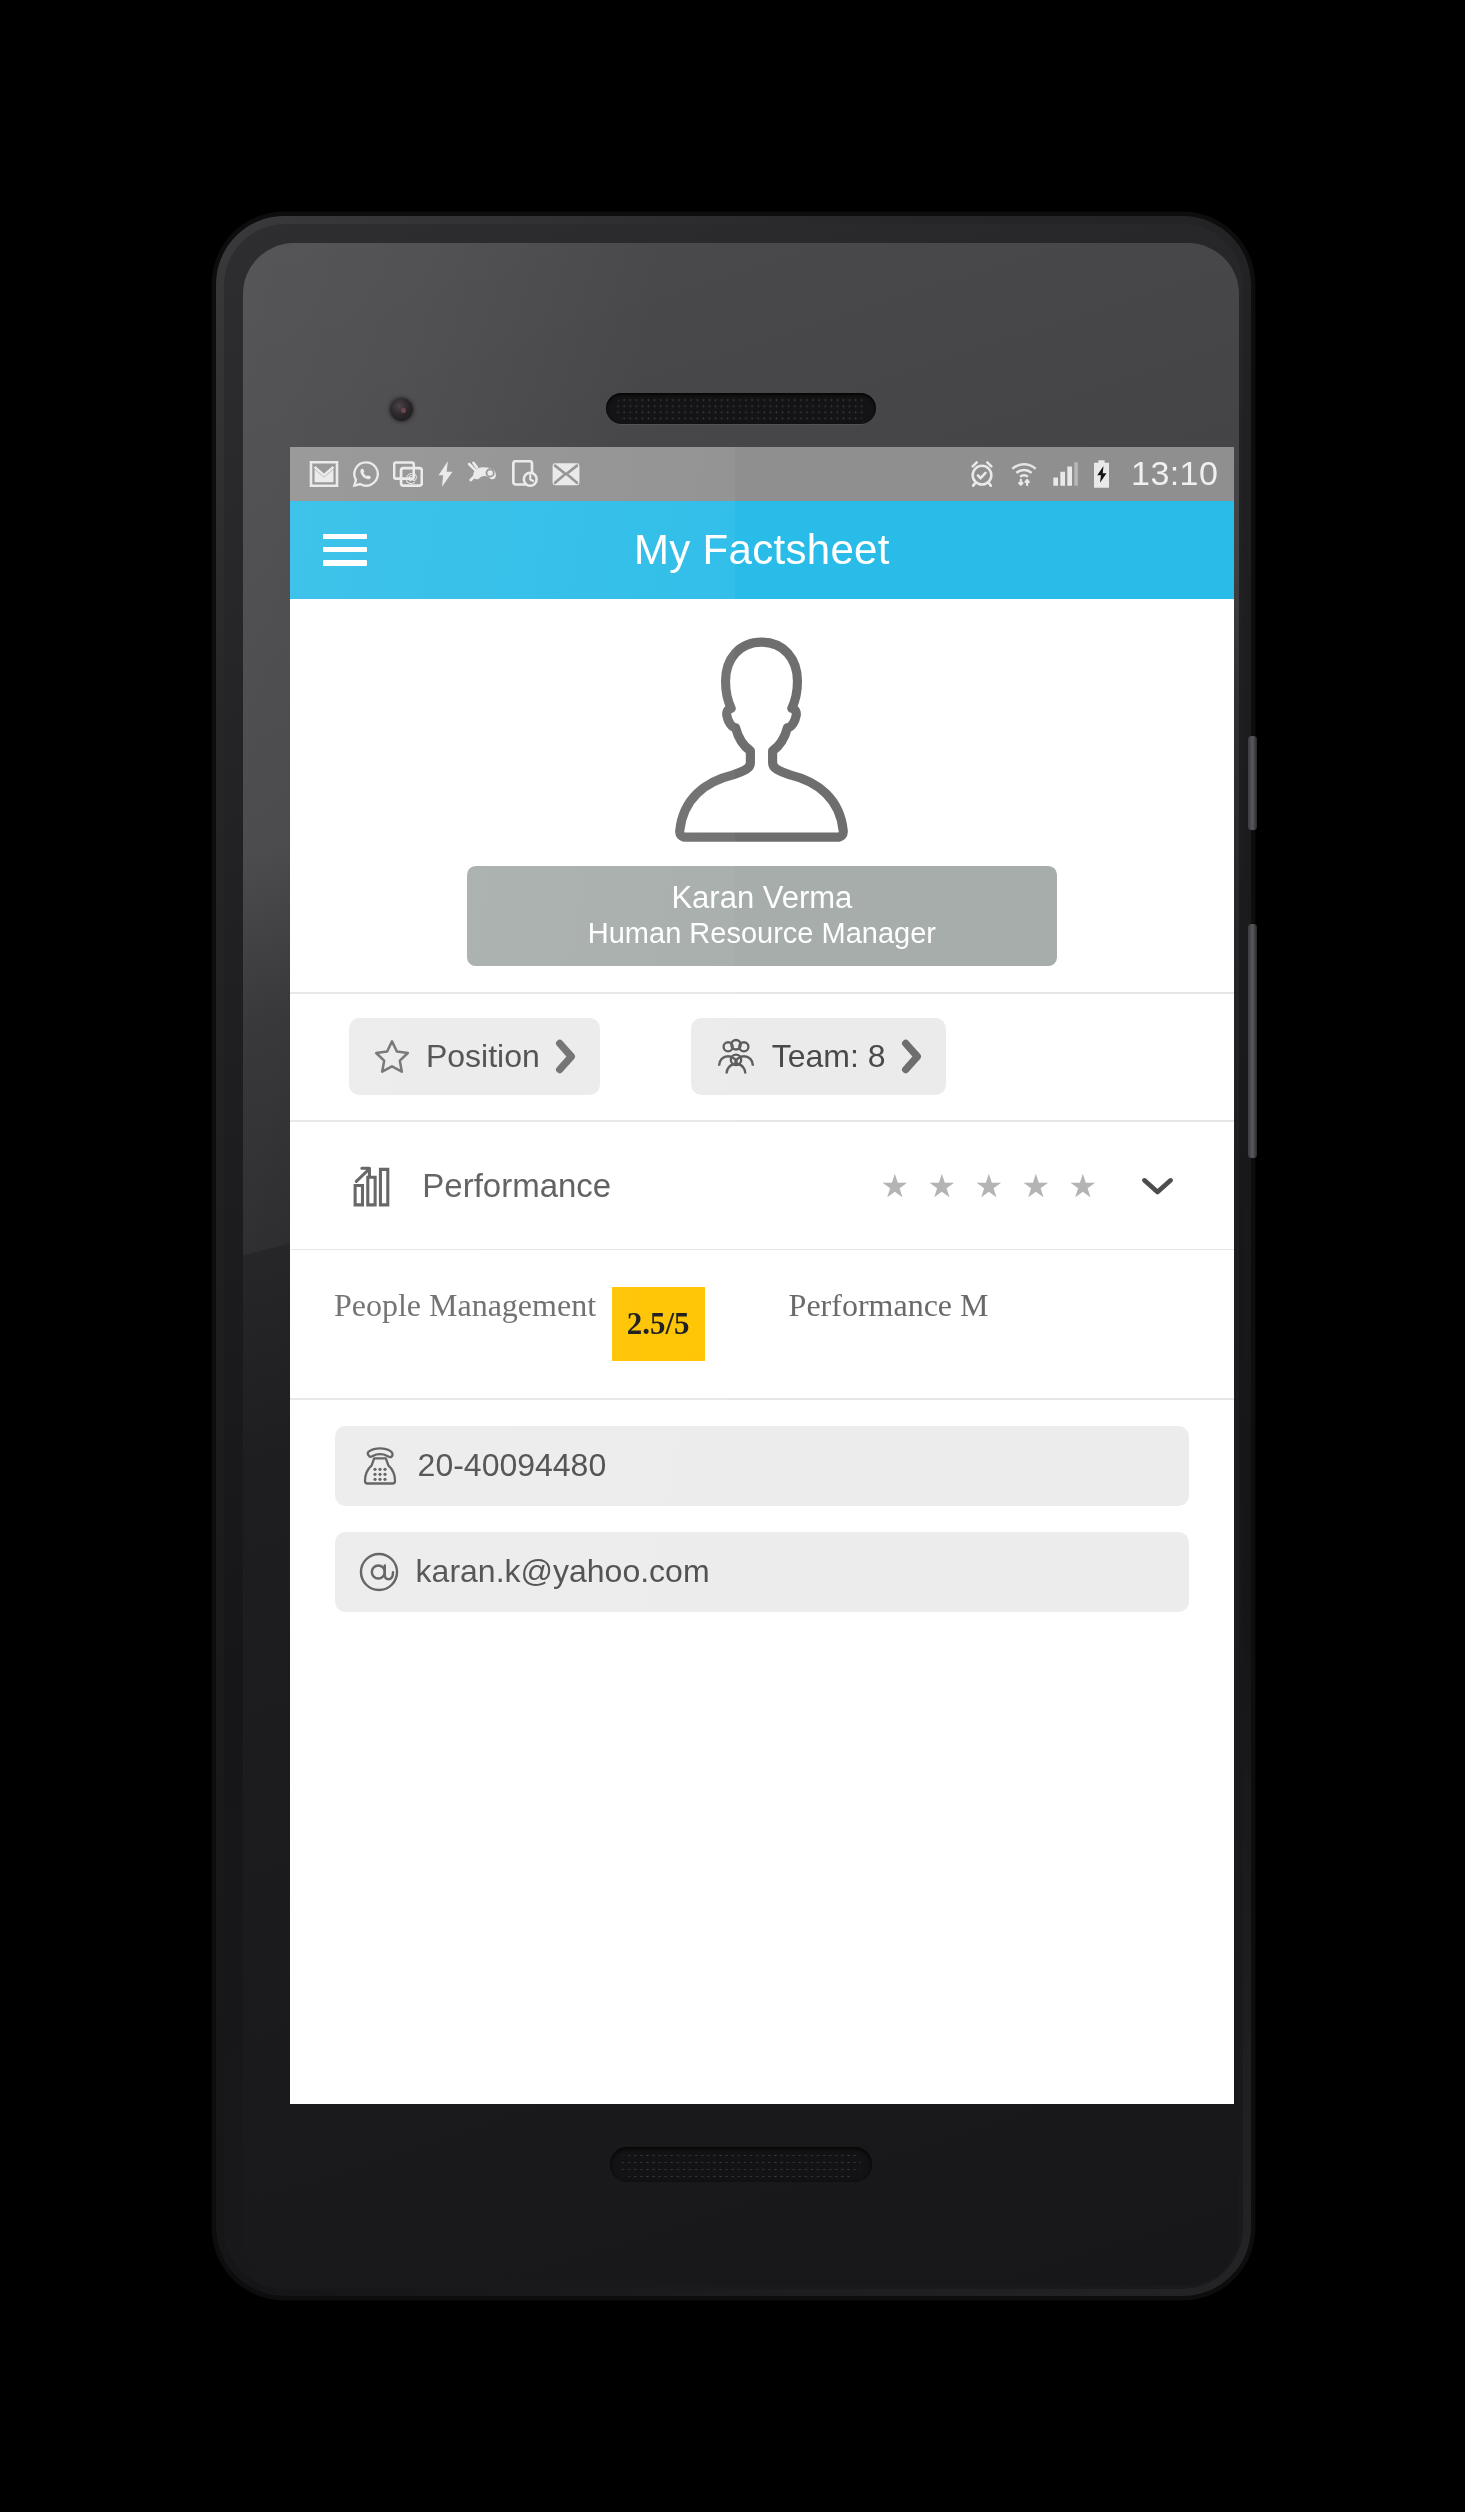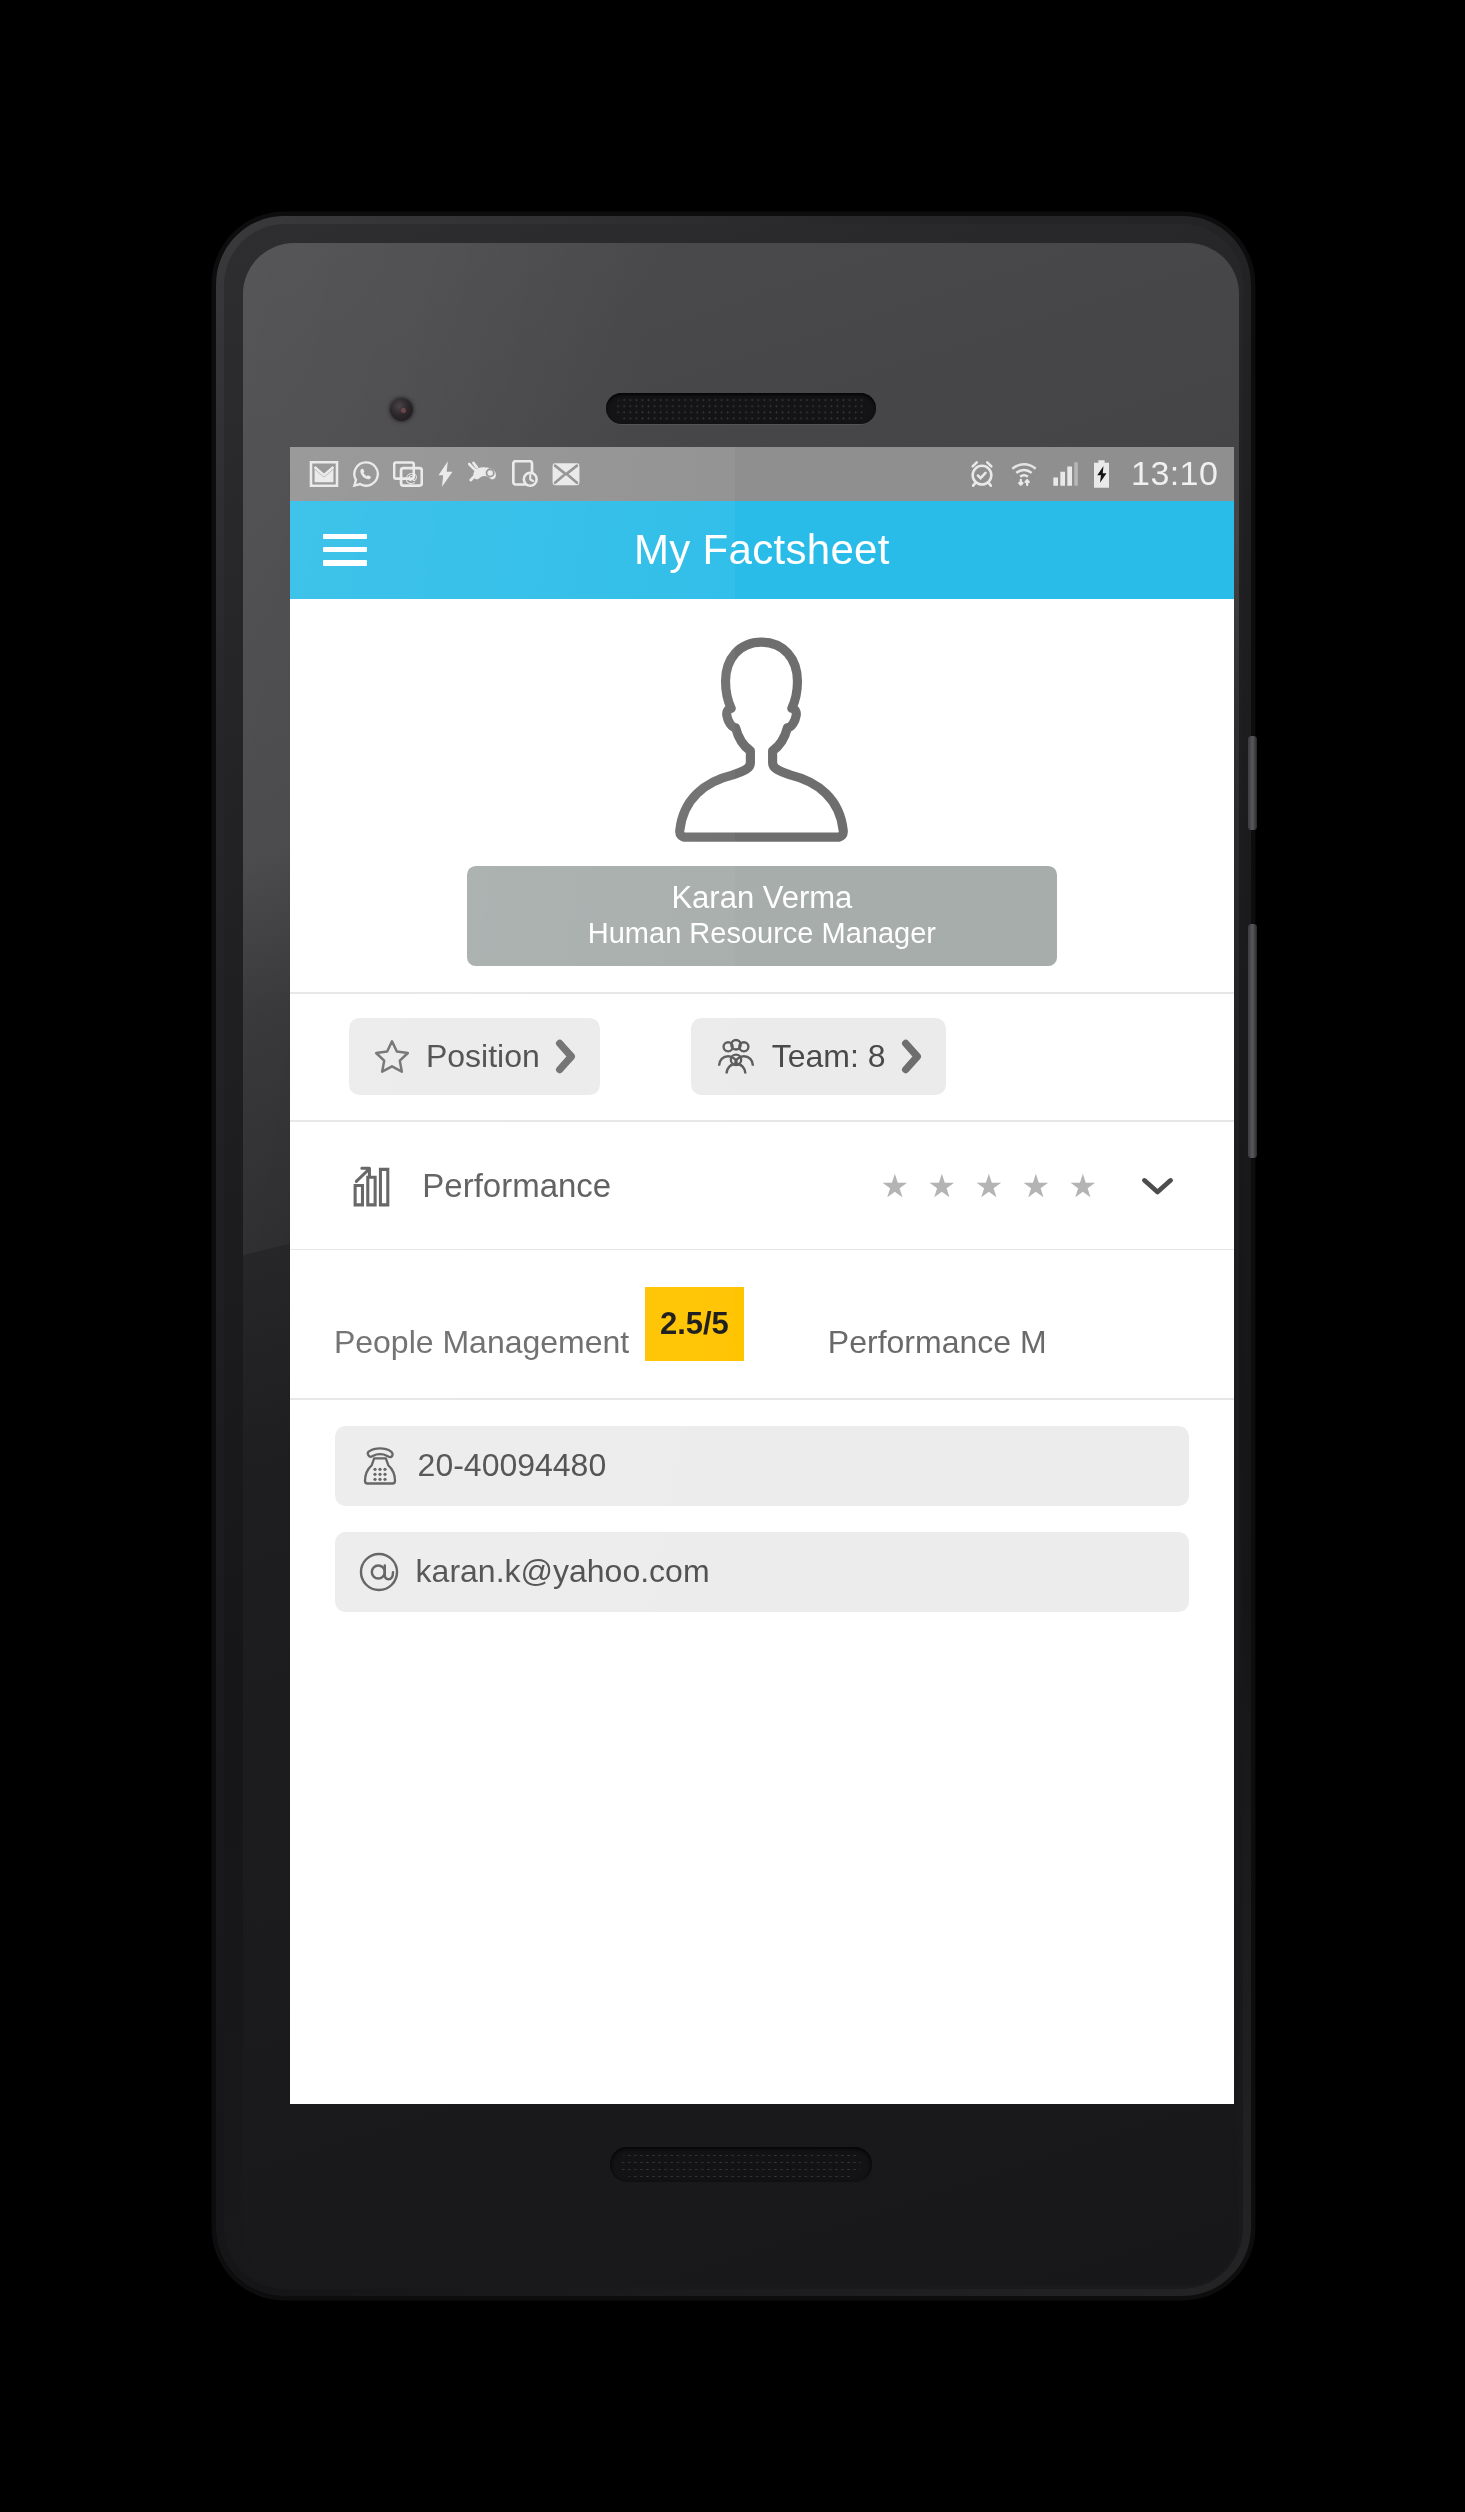--- a/index.html
+++ b/index.html
@@ -126,21 +126,21 @@
   .chev{fill:none;stroke:#6e6e6e;stroke-width:5;stroke-linecap:round;stroke-linejoin:round;}
 
   
   .perfrow{display:flex;align-items:center;padding:40px 59px 38px;}
   .perf-label{font-size:33px;color:#5a5a5a;margin-left:24.4px;}
   .stars{margin-left:auto;display:flex;align-items:center;gap:18.3px;}
   .star{color:#b4b4b4;font-size:32px;line-height:1;}
   .caret{margin-left:24.4px;}
 
   
-  .metrics{display:flex;align-items:flex-end;padding:37px 16px 37px 44px;white-space:nowrap;overflow:hidden;}
+  .metrics{display:flex;align-items:flex-start;padding:37px 16px 37px 44px;white-space:nowrap;overflow:hidden;font-family:Liberation Serif, serif;}
   .metric-name{font-size:32px;color:#6a6a6a;}
   .metric-badge{
     background:#ffc400;color:#1a1a1a;font-size:31px;font-weight:700;
     padding:19px 15px;margin-left:15.7px;
   }
   .metric-gap{width:84px;display:inline-block;}
 
   
   .contacts{padding:26px 45px 0;}
   .contact{

